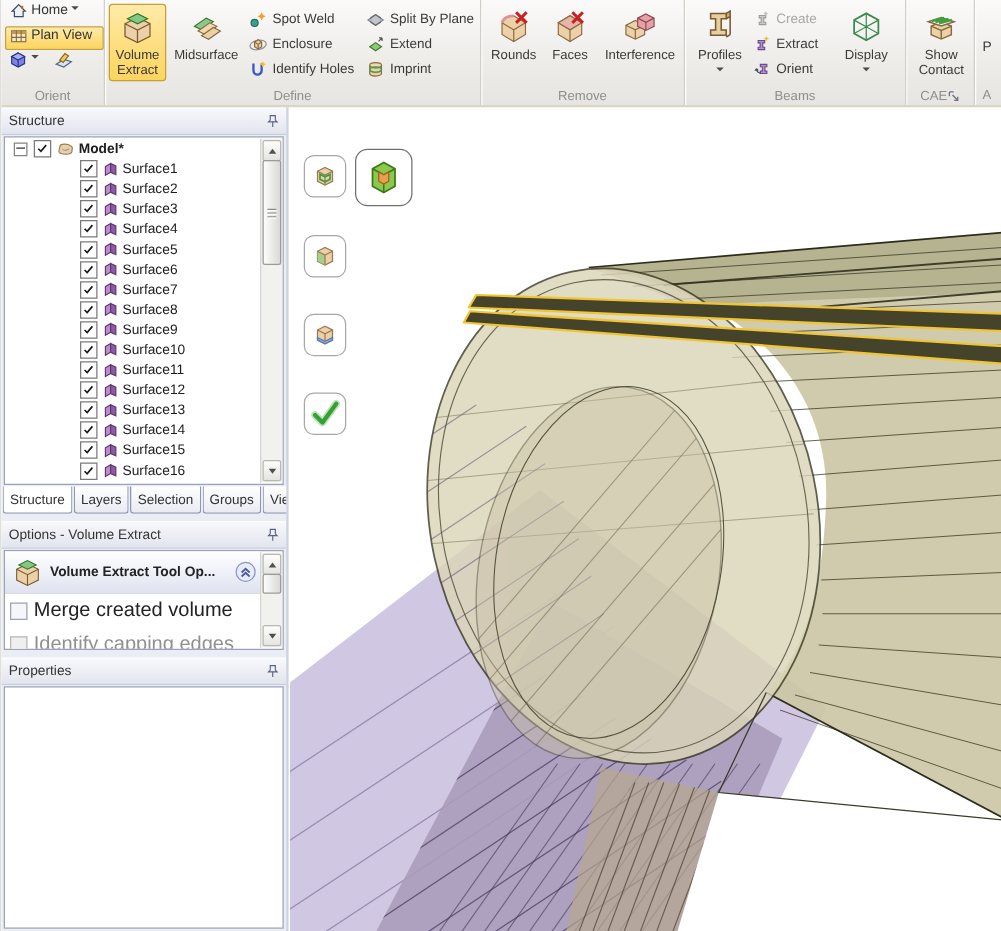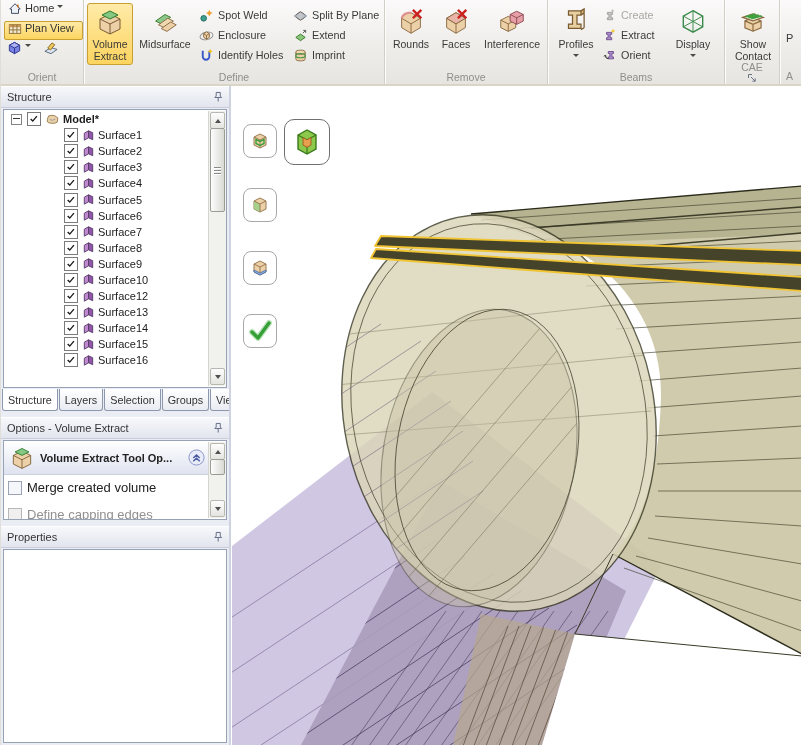--- a/index.html
+++ b/index.html
@@ -23,21 +23,21 @@
   .big-btn .bicon{height:34px;display:flex;align-items:center;justify-content:center;}
   .big-btn.active{background:linear-gradient(#ffeaa8,#fcd45f);border-color:#c79f33;}
   
   .rcol{display:flex;flex-direction:column;justify-content:flex-start;padding-top:3px;}
   .ritem{display:flex;align-items:center;gap:4px;height:20px;background:none;border:none;
          padding:0 3px;font-size:10.8px;color:#3a3a38;white-space:nowrap;}
   .ritem.disabled{color:#a8a8a4;}
   .mini-btn{display:flex;align-items:flex-start;gap:3px;height:19px;margin:1px 0 0 3px;background:none;
             border:1px solid transparent;border-radius:2px;padding:0 3px;font-size:11px;color:#333;}
   .mini-btn.active{background:linear-gradient(#ffeaa8,#fcd55f);border-color:#c79f33;}
-  .cae-label{display:flex;align-items:center;justify-content:center;gap:0;flex-direction:column;}
+  .cae-label{display:flex;align-items:center;justify-content:center;gap:0;}
   .clip-col{position:relative;overflow:hidden;}
   .clip-col .p-top{position:absolute;top:32px;left:6px;font-size:11px;color:#3a3a38;}
   .clip-col .p-bot{position:absolute;bottom:2px;left:6px;font-size:10.5px;color:#8f8e88;}
 
   
   .main{position:absolute;top:86px;left:0;width:801px;height:659px;display:flex;}
   .left-panel{width:228px;flex:none;background:#ebedf4;border-right:2px solid #cdd3df;
               display:flex;flex-direction:column;overflow:hidden;}
   .panel-header{height:20px;flex:none;display:flex;align-items:center;padding:0 6px;
                 font-size:11px;color:#333;background:linear-gradient(#f7f8fb,#e2e5ee);
@@ -70,21 +70,21 @@
   .tab{display:flex;align-items:center;padding:0 5px;font-size:10.8px;color:#333;
        border:1px solid #8e98ac;border-top:none;background:linear-gradient(#fff,#e9ebf2);
        border-radius:0 0 3px 3px;white-space:nowrap;}
   .tab.active{background:#fff;}
   .spacer6{height:6px;flex:none;}
   
   .opt-box{height:78px;flex:none;}
   .opt-head{position:absolute;top:0;left:0;right:18px;height:33px;display:flex;align-items:center;
             background:linear-gradient(#ffffff,#dfe3f0);border-bottom:1px solid #cdd2e0;}
   .opt-head .ot{flex:1;font-size:11px;font-weight:bold;color:#222;white-space:nowrap;overflow:hidden;}
-  .opt-row{position:absolute;left:4px;right:18px;display:flex;align-items:center;gap:5px;font-size:13px;color:#222;}
+  .opt-row{position:absolute;left:4px;right:18px;display:flex;align-items:center;gap:5px;font-size:16px;color:#222;}
   .opt-row .cb2{width:12px;height:12px;border:1px solid #9aa4b4;background:#f4f6f9;flex:none;}
   .opt-row.dim{color:#909090;}
   .opt-row.dim .cb2{border-color:#b8b8b8;background:#efefef;}
   .props-box{flex:1;margin-bottom:2px;}
 
   
   .viewport{position:relative;flex:1;background:#fff;overflow:hidden;}
   .vp-msg{position:absolute;top:7px;left:8px;font-size:12.3px;color:#5a5a58;white-space:nowrap;z-index:5;}
   .guide-btn{position:absolute;width:34px;height:34px;border:1px solid #a8a8a8;border-radius:8px;
              background:#fff;display:flex;align-items:center;justify-content:center;padding:0;z-index:6;}
@@ -505,20 +505,34 @@
     </span>
     <span class="tree-ico">
       <svg width="13" height="13" viewBox="0 0 14 14">
                   <path d="M2.5 4.5 L7 2 V9.5 L2.5 12 Z" fill="#c08ad0" stroke="#5a3a6a"></path>
                   <path d="M7 2 L11.5 4 V11.5 L7 9.5 Z" fill="#9058a8" stroke="#5a3a6a"></path>
                 </svg>
     </span>
     <span class="tree-label">Surface10</span>
   </div>
 
+  <div class="tree-row surf">
+    <span class="cbx">
+      <svg width="10" height="10" viewBox="0 0 12 12">
+                  <path d="M2 6 L4.5 8.5 L9.5 2.5" stroke="#1a1a1a" stroke-width="1.6" fill="none"></path>
+                </svg>
+    </span>
+    <span class="tree-ico">
+      <svg width="13" height="13" viewBox="0 0 14 14">
+                  <path d="M2.5 4.5 L7 2 V9.5 L2.5 12 Z" fill="#c08ad0" stroke="#5a3a6a"></path>
+                  <path d="M7 2 L11.5 4 V11.5 L7 9.5 Z" fill="#9058a8" stroke="#5a3a6a"></path>
+                </svg>
+    </span>
+    <span class="tree-label">Surface11</span>
+  </div>
 
   <div class="tree-row surf">
     <span class="cbx">
       <svg width="10" height="10" viewBox="0 0 12 12">
                   <path d="M2 6 L4.5 8.5 L9.5 2.5" stroke="#1a1a1a" stroke-width="1.6" fill="none"></path>
                 </svg>
     </span>
     <span class="tree-ico">
       <svg width="13" height="13" viewBox="0 0 14 14">
                   <path d="M2.5 4.5 L7 2 V9.5 L2.5 12 Z" fill="#c08ad0" stroke="#5a3a6a"></path>
@@ -653,21 +667,21 @@
                 <path d="M5.3 9 L8.5 6.1 L11.7 9 M5.3 12.2 L8.5 9.3 L11.7 12.2" stroke="#4a5aa0" stroke-width="1.5" fill="none"></path>
               </svg>
           </span>
         </div>
         <div class="opt-row" style="top:39px;">
           <span class="cb2"></span>
           <span>Merge created volume</span>
         </div>
         <div class="opt-row dim" style="top:66px;">
           <span class="cb2"></span>
-          <span>Define capping edges</span>
+          <span>Identify capping edges</span>
         </div>
         <div class="vscroll">
           <div class="sb-btn sb-up">
               <span class="tri-up"></span>
             </div>
           <div class="sb-thumb" style="top:17px;height:14px;"></div>
           <div class="sb-btn sb-down">
               <span class="tri-down"></span>
             </div>
         </div>

